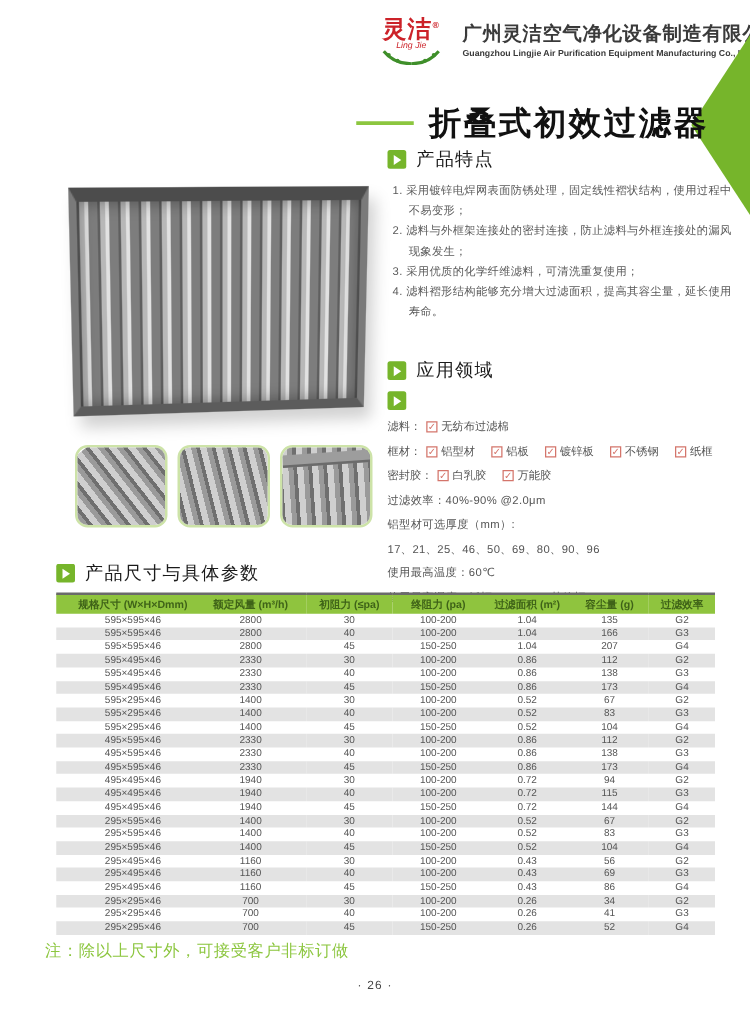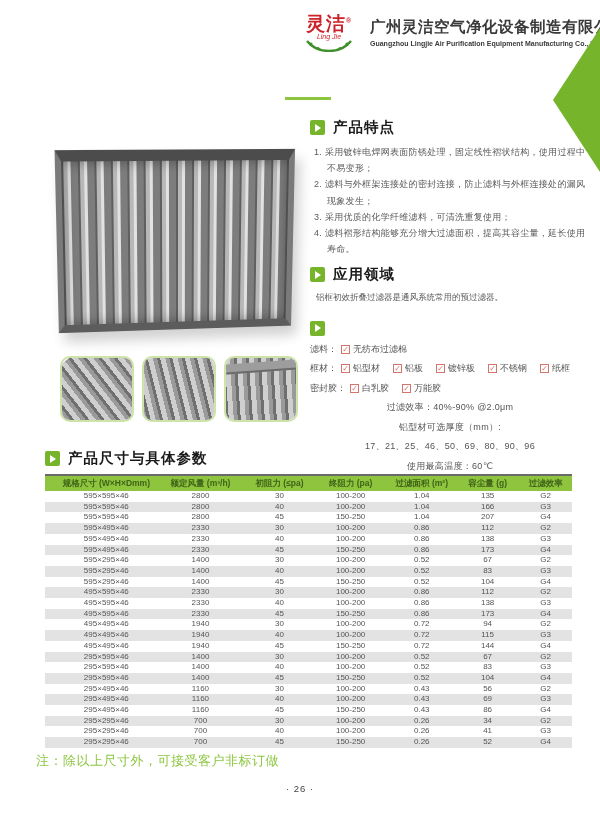--- a/index.html
+++ b/index.html
@@ -53,31 +53,31 @@
     background:repeating-linear-gradient(90deg,#6f6f6f 0 3px,#cfcfcf 3px 8px,#9a9a9a 8px 12px);}
   .thumb1 .pleats{transform:rotate(-38deg);}
   .thumb2 .pleats{transform:rotate(-14deg);}
   .thumb3 .pleats{transform:rotate(-4deg);}
   .thumb3 .frame-bar{position:absolute;left:0;top:4px;width:100%;height:10px;background:#9d9d9d;border-bottom:2px solid #6b6b6b;transform:rotate(-4deg);}
   
   .right-col{position:absolute;left:310px;top:118px;width:280px;}
   .sec-header{display:flex;align-items:center;margin-bottom:7px;}
   .sec-icon{width:15px;height:15px;background:var(--accent-green);border-radius:2px;position:relative;flex:none;margin-right:8px;}
   .sec-icon::after{content:"";position:absolute;left:5px;top:3.5px;border-left:6px solid #fff;border-top:4px solid transparent;border-bottom:4px solid transparent;}
-  .sec-title{font-size:14.5px;font-weight:bold;color:#1a1a1a;letter-spacing:1px;}
-  .features-list{margin:2px 0 8px 4px;}
+  .sec-title{font-size:14.5px;font-weight:normal;color:#1a1a1a;letter-spacing:1px;}
+  .features-list{margin:2px 0 30px 4px;}
   .feature-item{font-size:9px;color:#5a5a5a;line-height:1.8;padding-left:13px;text-indent:-13px;letter-spacing:0.3px;}
   .application-text{font-size:8.5px;color:#5a5a5a;margin:2px 0 16px 6px;line-height:1.6;}
   .mat-row{font-size:9px;color:#555;margin-bottom:6.5px;display:flex;align-items:flex-end;flex-wrap:wrap;font-family:Liberation Serif, serif;}
   .mat-label{margin-right:4px;}
   .mat-opt{display:inline-flex;align-items:center;margin-right:13px;}
   .mat-opt:last-child{margin-right:0;}
   .cbx{display:inline-block;width:9px;height:9px;border:1px solid var(--checkbox-red);color:var(--checkbox-red);
     font-size:8px;line-height:8px;text-align:center;margin-right:3px;background:#fff;}
-  .mat-line{font-size:9px;color:#555;margin-bottom:6.5px;letter-spacing:0.3px;text-align:center;}
+  .mat-line{font-size:9px;color:#555;margin-bottom:6.5px;letter-spacing:0.3px;}
   
   .table-sec-header{position:absolute;left:45px;top:449px;}
   .spec-table{position:absolute;left:45px;top:474px;width:527px;border-collapse:collapse;table-layout:fixed;}
   .spec-table thead tr{border-top:2px solid #6a6a6a;}
   .spec-table th{background:var(--table-header-bg);color:var(--table-header-text);font-size:8.5px;font-weight:bold;height:16px;text-align:center;padding:0;}
   .spec-table td{font-size:8px;color:#555;text-align:center;height:10.7px;line-height:10.7px;padding:0;}
   .spec-table tbody tr:nth-child(even) td{background:var(--row-alt-bg);}
   .spec-table th:nth-child(1),.spec-table td:nth-child(1){width:21%;padding-left:12px;}
   .spec-table th:nth-child(2),.spec-table td:nth-child(2){width:17%;}
   .spec-table th:nth-child(3),.spec-table td:nth-child(3){width:13%;text-align:center;}
@@ -110,20 +110,21 @@
       <div class="company-cn">广州灵洁空气净化设备制造有限公司</div>
       <div class="company-en">Guangzhou Lingjie Air Purification Equipment Manufacturing Co., Ltd.</div>
     </div>
   </div>
 </div>
 
 <div class="corner-chevron"></div>
 
 <div class="title-row">
   <div class="title-dash"></div>
+  <div class="page-title">折叠式初效过滤器</div>
 </div>
 
 <div class="main-photo">
   <div class="filter3d"></div>
 </div>
 <div class="thumbs">
   <div class="thumb thumb1">
       <div class="pleats"></div>
     </div>
   <div class="thumb thumb2">
@@ -144,21 +145,20 @@
       <div class="feature-item">1. 采用镀锌电焊网表面防锈处理，固定线性褶状结构，使用过程中不易变形；</div>
       <div class="feature-item">2. 滤料与外框架连接处的密封连接，防止滤料与外框连接处的漏风现象发生；</div>
       <div class="feature-item">3. 采用优质的化学纤维滤料，可清洗重复使用；</div>
       <div class="feature-item">4. 滤料褶形结构能够充分增大过滤面积，提高其容尘量，延长使用寿命。</div>
     </div>
 
   <div class="sec-header">
     <span class="sec-icon"></span>
     <span class="sec-title">应用领域</span>
   </div>
-  <div class="application-text">铝框初效折叠过滤器是通风系统常用的预过滤器。</div>
 
   <div class="sec-header">
     <span class="sec-icon"></span>
   </div>
   <div id="materials-rows">
       <div class="mat-row">
         <span class="mat-label">滤料：</span>
         <span class="mat-opt">
           <span class="cbx">✓</span>
           <span>无纺布过滤棉</span>

